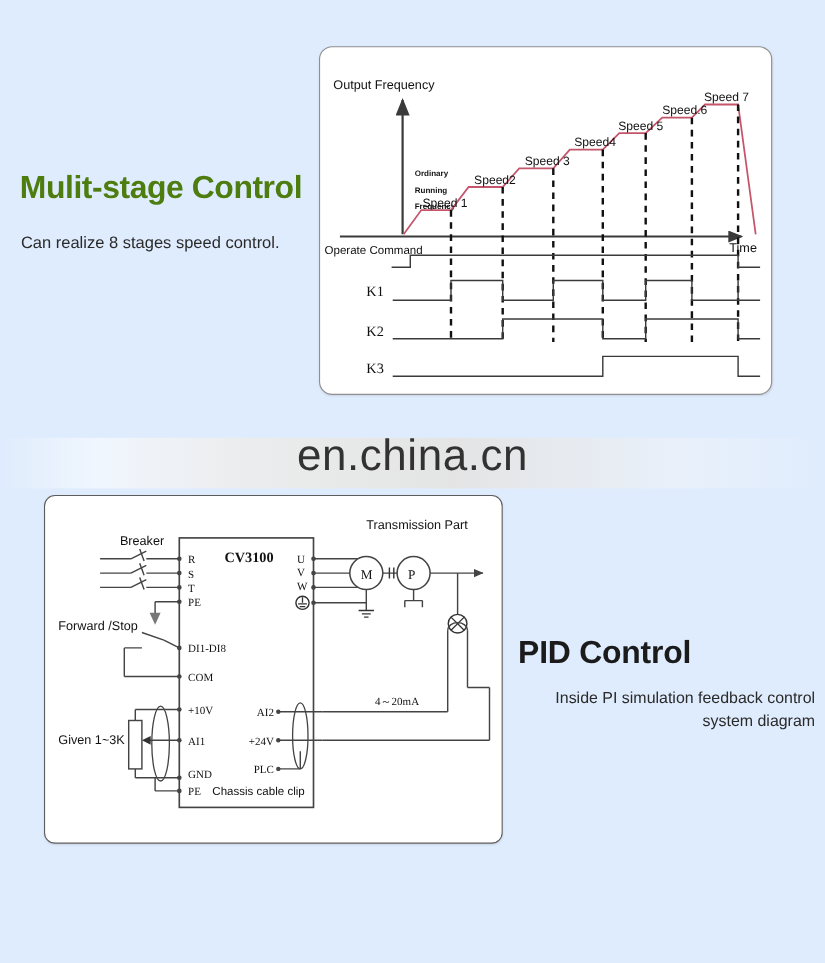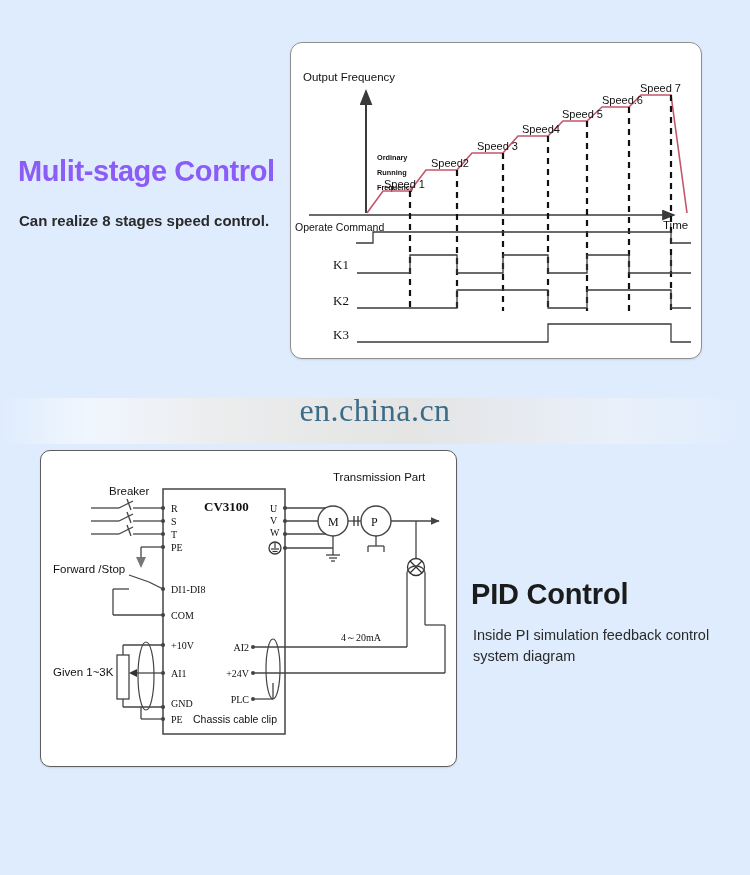--- a/index.html
+++ b/index.html
@@ -18,36 +18,36 @@
       rgba(255,255,255,0) 0%,
       rgba(255,255,255,.55) 12%,
       rgba(236,236,236,.95) 30%,
       rgba(228,228,228,.98) 55%,
       rgba(240,243,248,.6) 82%,
       rgba(255,255,255,0) 100%);
   }
   .wm-text{
     position:absolute;left:0;top:392px;width:750px;
     text-align:center;
-    font-size:32px;font-weight:400;
-    color:#0c4a6e;
+    font-size:40px;font-weight:400;
+    color:#000000;
     letter-spacing:.5px;
-    font-family:Liberation Serif, serif;
+    font-family:Liberation Sans, sans-serif;
     opacity:.78;
   }
 
   
   .sec1-title{
     position:absolute;left:18px;top:155px;
-    font-size:29px;font-weight:bold;color:#8b5cf6;
+    font-size:29px;font-weight:bold;color:#4d7c0f;
     letter-spacing:-.4px;
   }
   .sec1-sub{
     position:absolute;left:19px;top:212px;
-    font-size:15px;color:#2a2a2a;font-weight:bold;
+    font-size:15px;color:#2a2a2a;
   }
 
   .card{
     position:absolute;background:#fff;
     border:1px solid #8f8f8f;border-radius:12px;
     box-shadow:0 1px 2px rgba(0,0,0,.10);
   }
   #card-chart{left:290px;top:42px;width:410px;height:315px;}
   #card-wiring{left:40px;top:450px;width:415px;height:315px;border-radius:10px;border-color:#5d5d5d;}
 
@@ -55,21 +55,21 @@
 
   
   .sec2-title{
     position:absolute;left:471px;top:578px;
     font-size:29px;font-weight:bold;color:#1b1b1b;
     letter-spacing:-.2px;
     text-align:center;
   }
   .sec2-sub{
     position:absolute;left:473px;top:625px;width:268px;
-    font-size:14.5px;color:#2a2a2a;line-height:1.45;
+    font-size:14.5px;color:#2a2a2a;line-height:1.45;text-align:right;
   }
 
   text{font-family:"Liberation Sans", sans-serif;}
   .lbl-serif{font-family:"Liberation Serif", serif;}
 </style>
 </head>
 <body>
 
 <div class="page">
 

